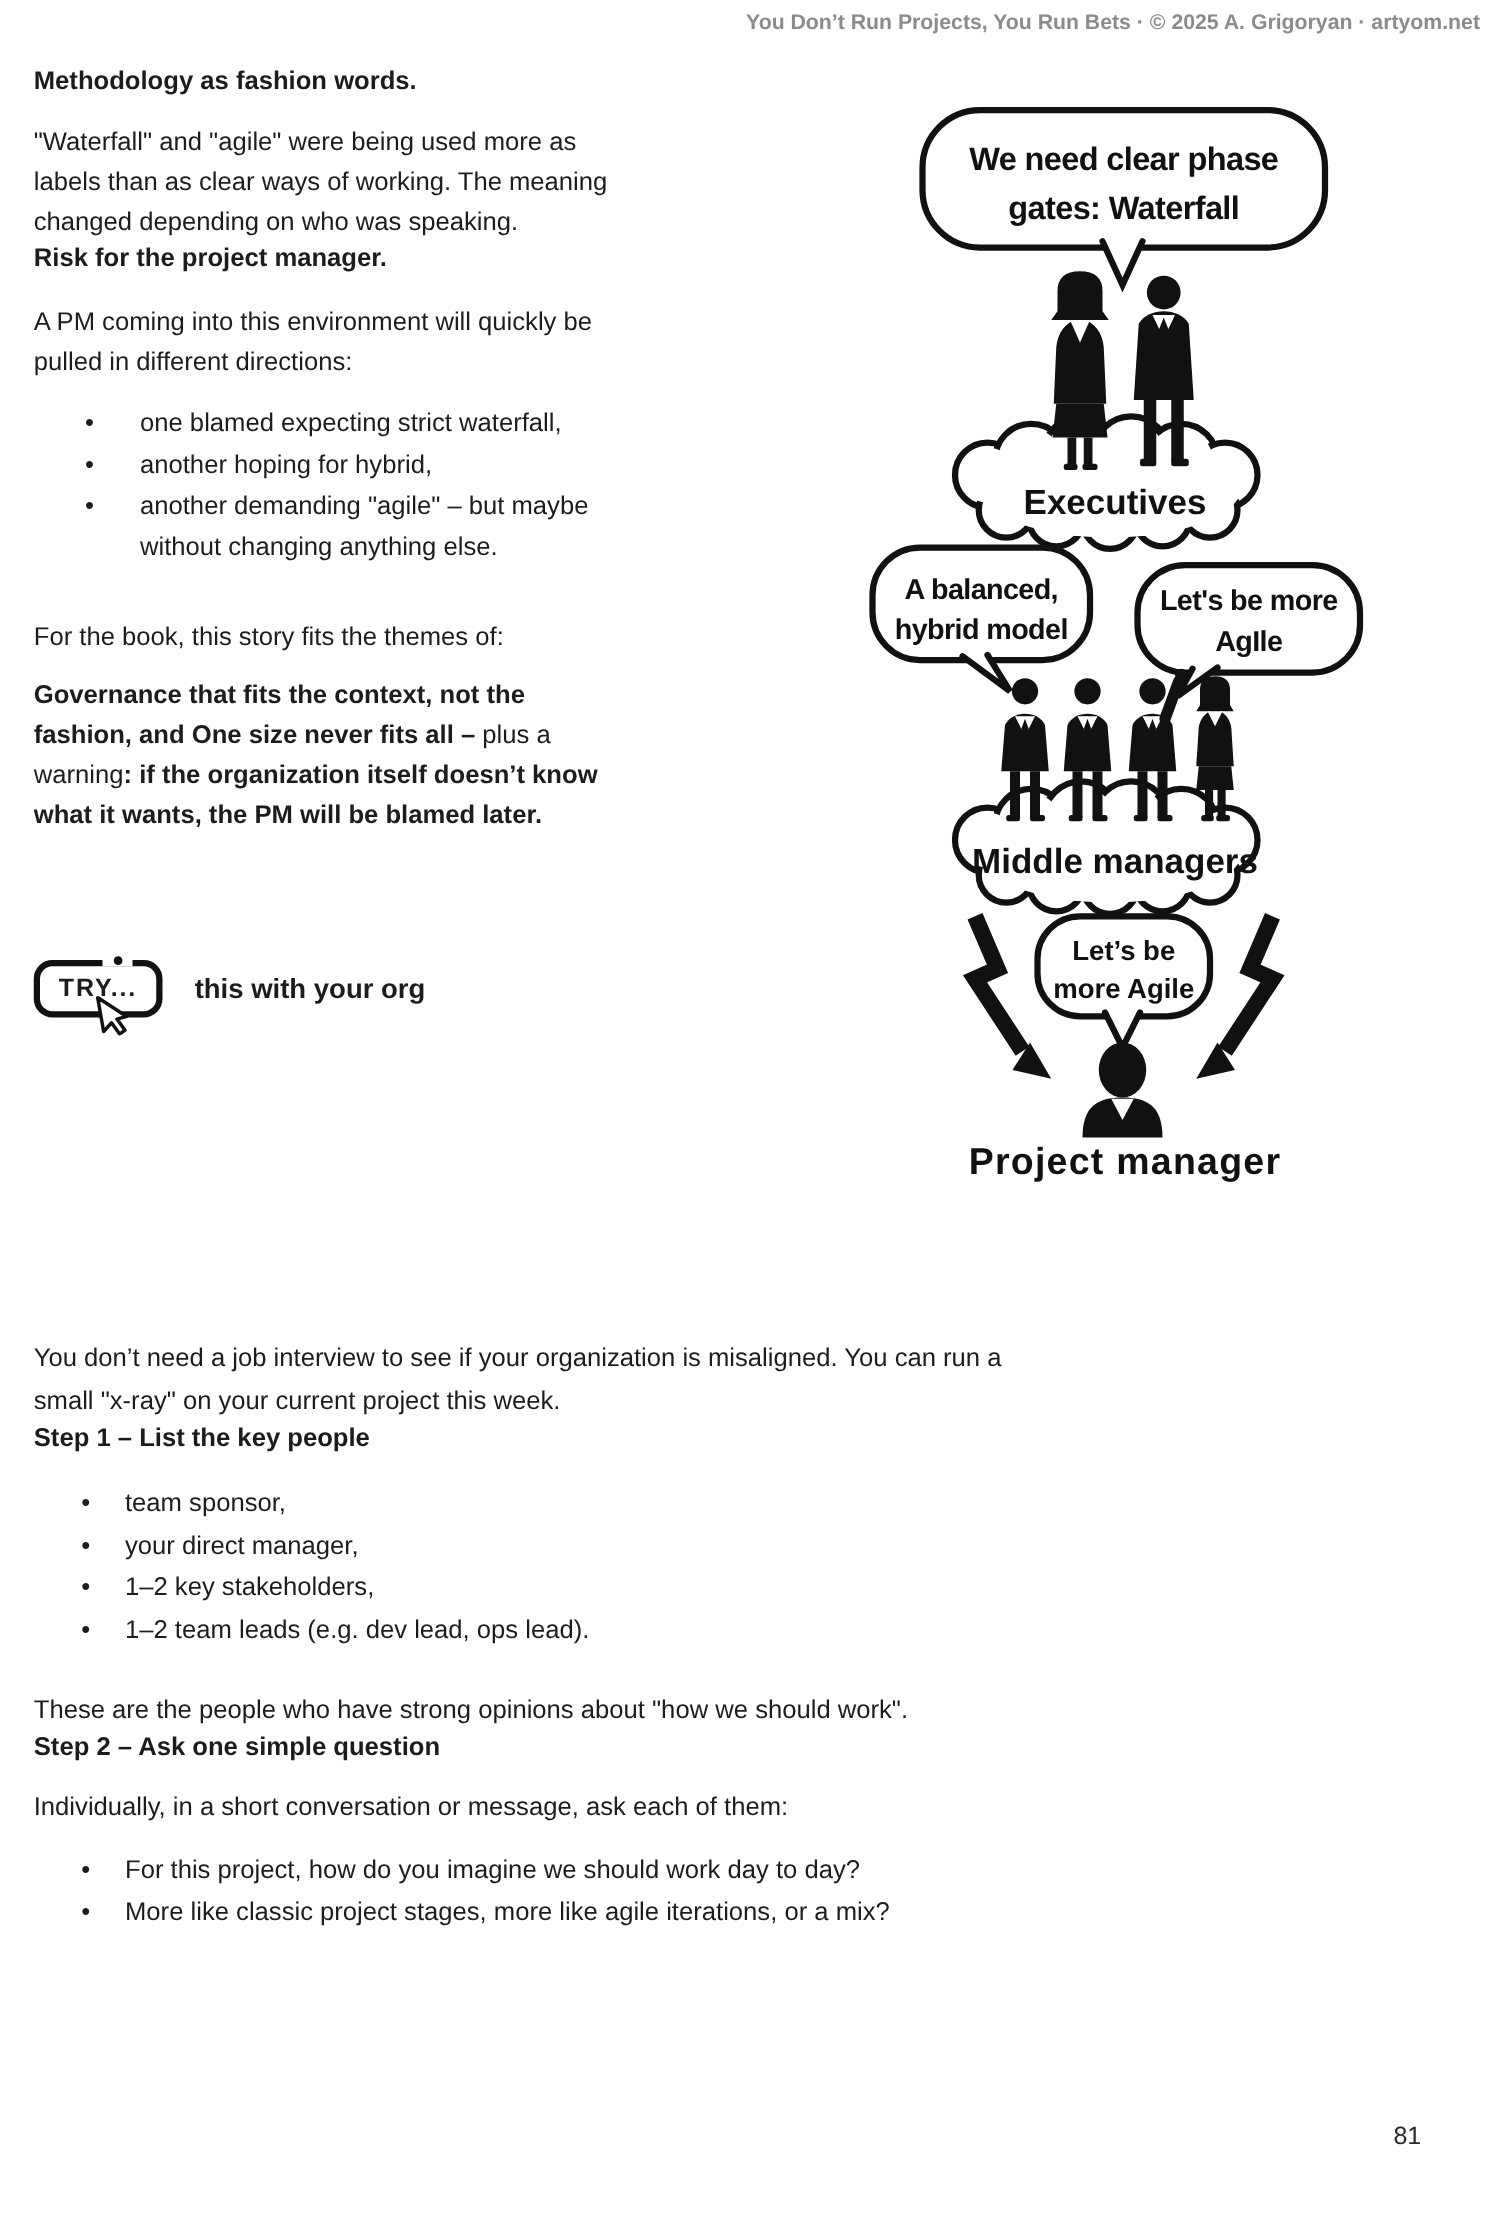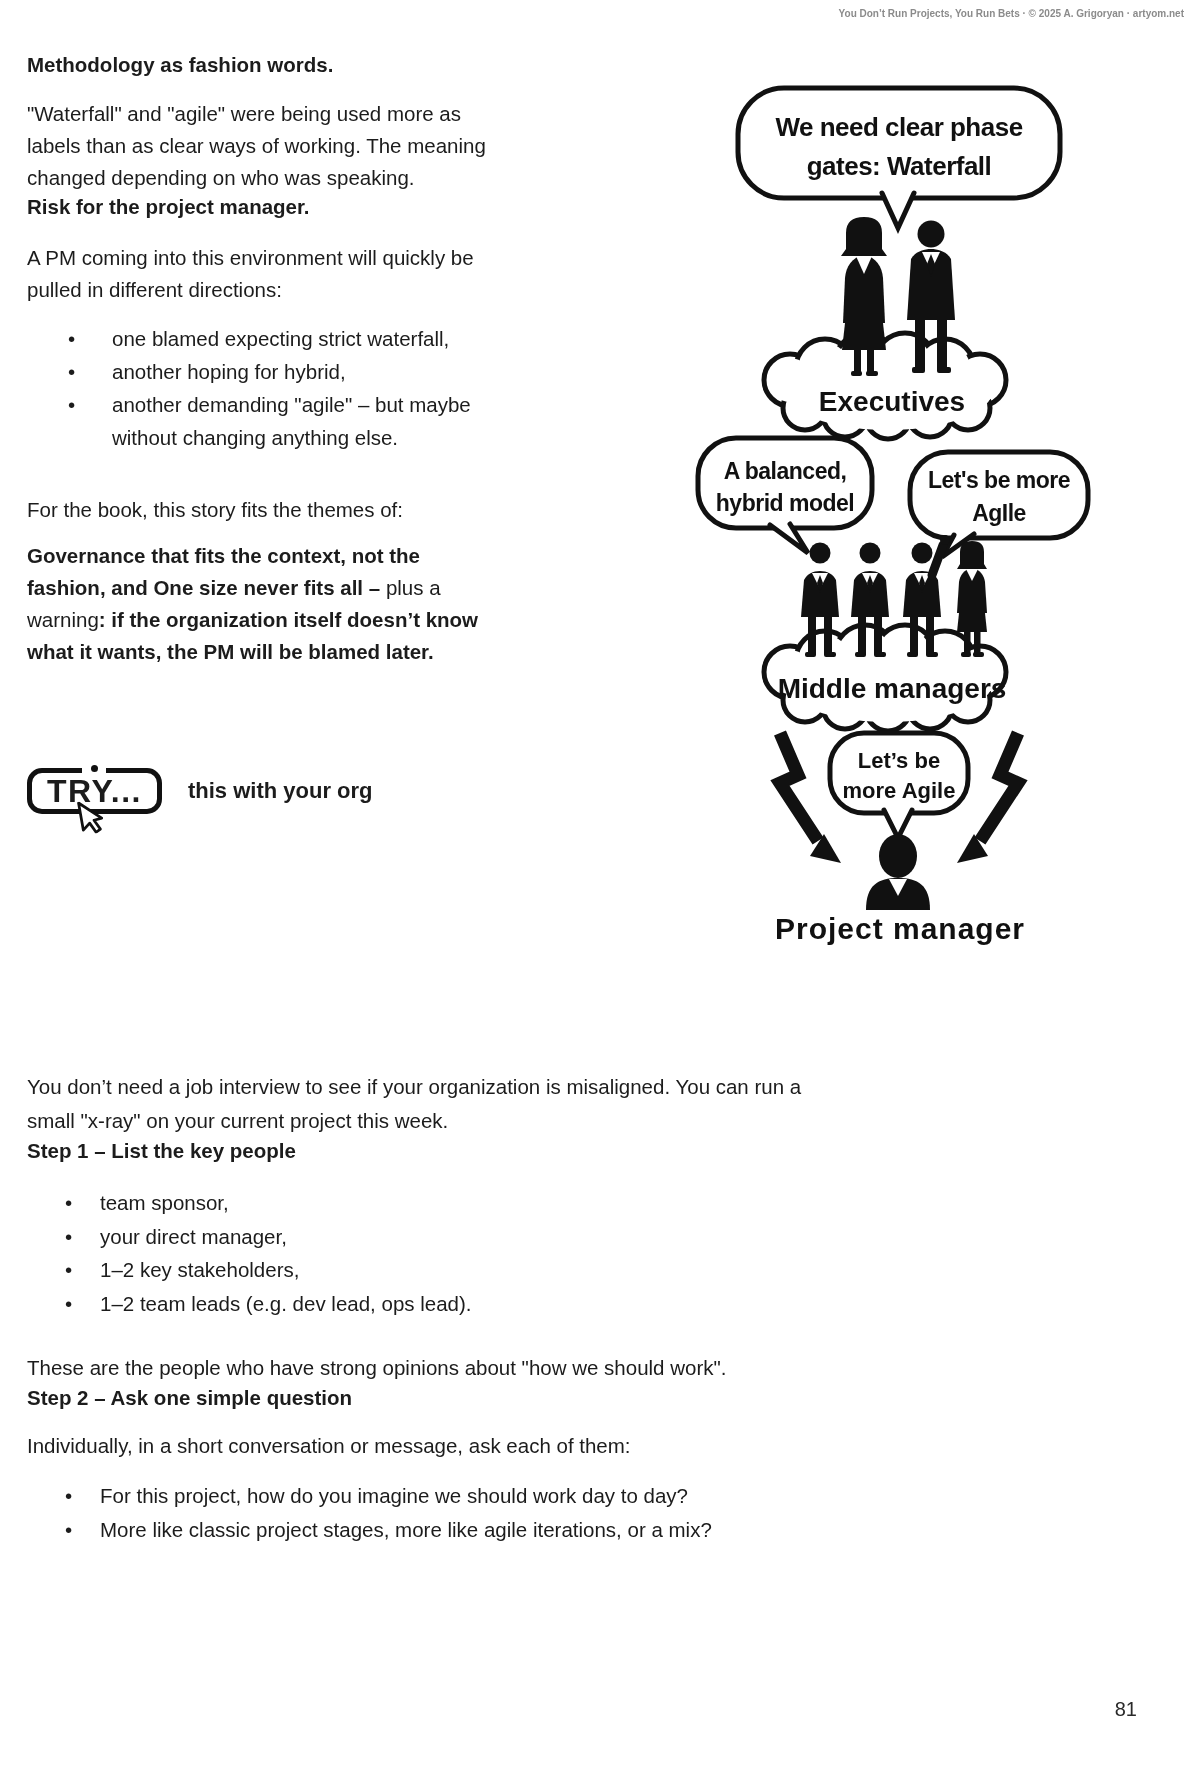--- a/index.html
+++ b/index.html
@@ -1,38 +1,38 @@
 <!DOCTYPE html>
 <html><head>
 <meta charset="utf-8">
 <style>
   html,body{margin:0;padding:0;background:#fff;}
   .page{position:relative;width:1200px;height:1774px;background:#fff;overflow:hidden;
         font-family:"Liberation Sans","DejaVu Sans",sans-serif;color:#1c1c1c;}
-  .running-header{position:absolute;top:8px;right:16px;font-size:10px;font-weight:700;color:#8b8b8b;}
+  .running-header{position:absolute;top:8px;right:16px;font-size:17px;font-weight:700;color:#8b8b8b;}
   .page-number{position:absolute;top:1698px;right:63px;font-size:20px;color:#2a2a2a;}
 
   
   .col-left{position:absolute;left:27px;top:52px;width:592px;font-size:20.5px;line-height:32px;}
   .col-left h2,.lower h2{font-size:20.5px;line-height:26px;margin:0;font-weight:700;}
   p{margin:0;white-space:pre-line;}
   .p1{margin-top:26px;} .h-2{margin-top:24px;} .p2{margin-top:20px;}
   .h-3{margin-top:21px;} .p3{margin-top:22px;}
   ul{list-style:none;margin:0;padding:0;}
   .ul1{margin-top:16px;}
   .ul1 li{position:relative;padding-left:85px;line-height:33px;white-space:pre-line;}
   .ul1 li::before{content:"•";position:absolute;left:41px;top:0;}
   .p4{margin-top:40px;}
   .themes{margin-top:14px;font-weight:700;}
   .themes .reg{font-weight:400;}
 
   
   .try-row{margin-top:100px;display:flex;align-items:center;gap:26px;}
   .try-badge{position:relative;border:5px solid #111;border-radius:15px;padding:4px 15px;
-             font-weight:700;font-size:32px;letter-spacing:1.5px;line-height:28px;}
+             font-weight:700;font-size:20px;letter-spacing:1.5px;line-height:28px;}
   .try-badge::before{content:"";position:absolute;top:-5px;left:50px;width:24px;height:5px;background:#fff;}
   .try-badge::after{content:"";position:absolute;top:-8px;left:59px;width:7px;height:7px;border-radius:50%;background:#111;}
   .try-cursor{position:absolute;left:46px;bottom:-28px;transform:rotate(-10deg);}
   .try-label{font-weight:700;font-size:22px;}
 
   
   .lower{position:absolute;left:27px;top:1070px;width:1150px;font-size:20.5px;line-height:34px;}
   .s1-title{margin-top:74px;} .s1-lead{margin-top:18px;}
   .ul2{margin-top:22px;} .ul3{margin-top:16px;}
   .ul2 li,.ul3 li{position:relative;padding-left:73px;line-height:33.5px;white-space:pre-line;}

